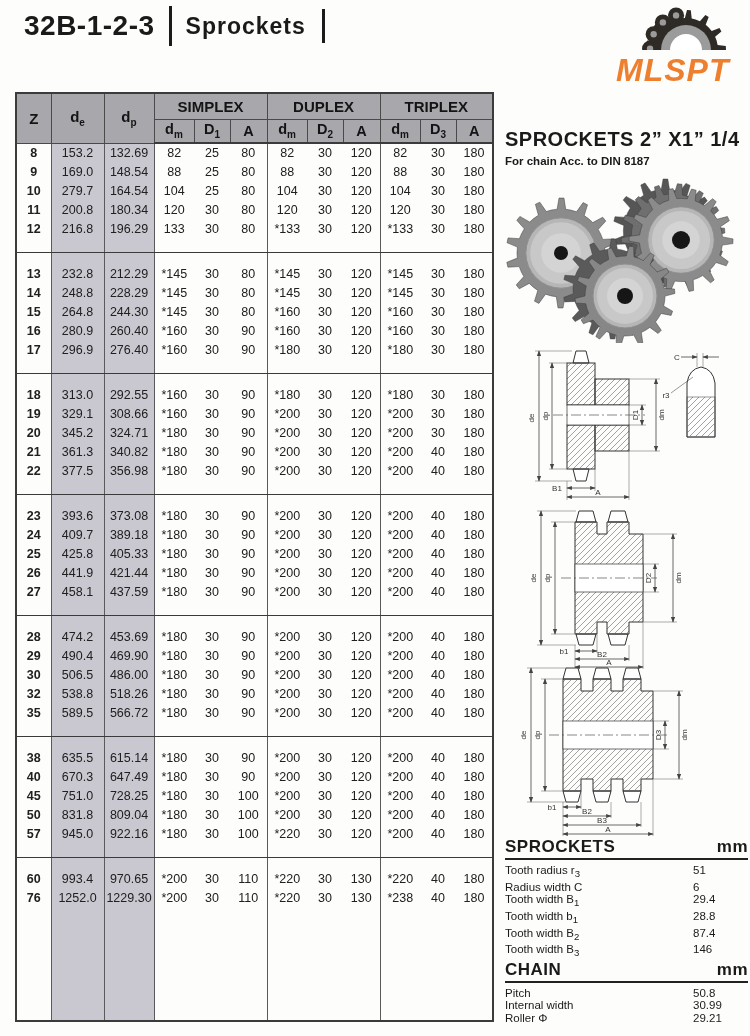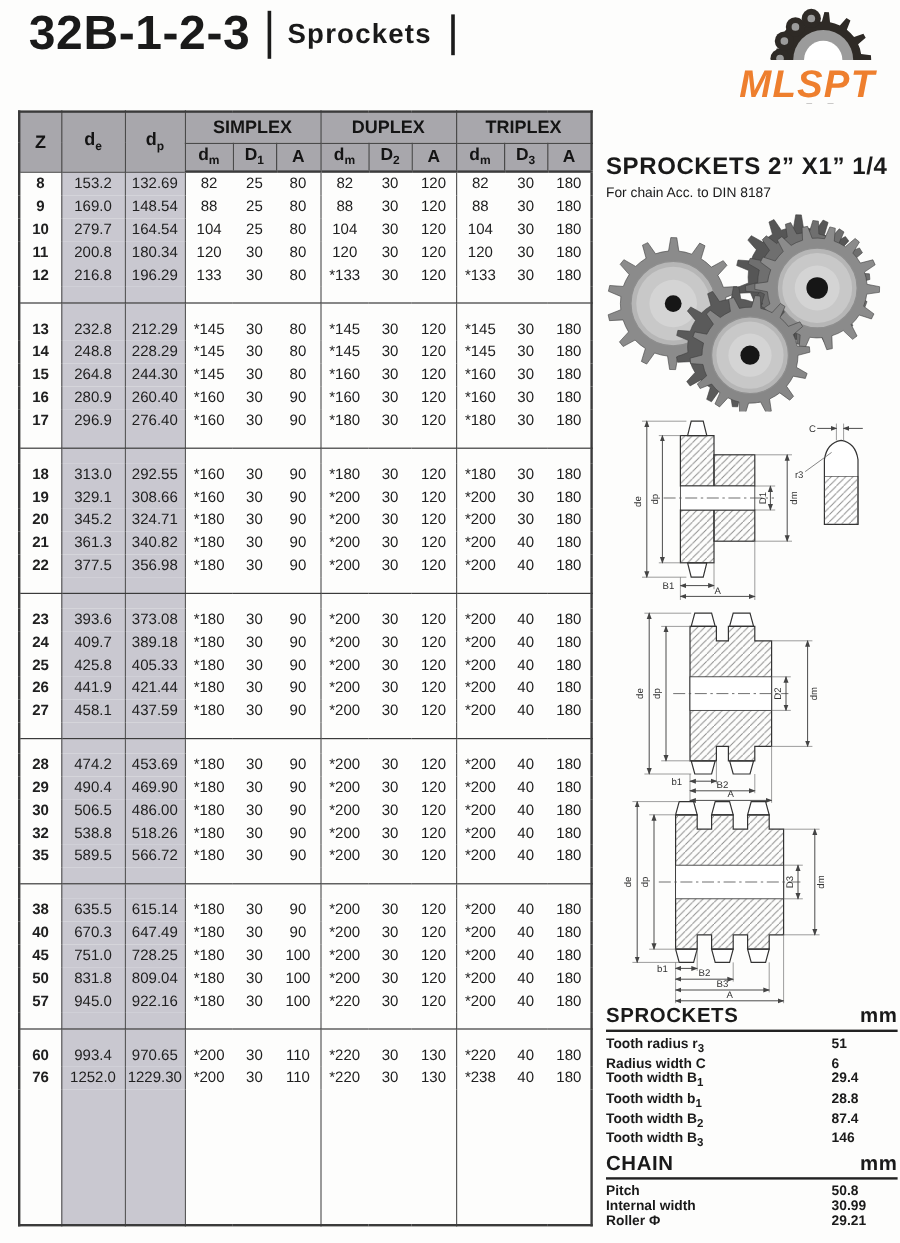--- a/index.html
+++ b/index.html
@@ -1,20 +1,20 @@
 <!DOCTYPE html>
 <html><head>
 <meta charset="utf-8">
 <style>
   html,body{margin:0;padding:0;}
   #page{position:relative;width:750px;height:1036px;background:#fdfdfc;overflow:hidden;
         font-family:"Liberation Sans",sans-serif;color:#1a1a1a;}
   
   #title-row{position:absolute;left:24px;top:6px;display:flex;align-items:center;}
-  #main-title{font-size:40px;font-weight:800;letter-spacing:0.5px;}
+  #main-title{font-size:28px;font-weight:800;letter-spacing:0.5px;}
   .vbar{width:3px;height:40px;background:#1b1b1b;margin:0 14px;}
   .vbar.short{height:34px;margin-left:16px;}
   #sub-title{font-size:23px;font-weight:bold;letter-spacing:1px;}
   
   #logo-box{position:absolute;left:610px;top:4px;width:138px;height:82px;}
   
   #table-box{position:absolute;left:15px;top:92px;}
   #big-table{border-collapse:collapse;width:477px;height:930px;table-layout:fixed;
              border:2px solid #3b3b3b;}
   #big-table th{background:#a8a7ac;border:1px solid #4a4a4a;font-size:15px;font-weight:bold;
@@ -27,30 +27,30 @@
                 color:#202020;}
   #big-table tr.data td.z{font-weight:bold;}
   #big-table td.br{border-right:1px solid #5a5a5a;}
   #big-table td.shade{background:#c9c8d0;}
   #big-table tr.sp-top td{height:13px;border-bottom:1.5px solid #3b3b3b;}
   #big-table tr.sp-bot td{height:12px;}
   #big-table tr.fill td{height:auto;}
   
   #prod-head{position:absolute;left:505px;top:128px;width:245px;}
   #prod-head h3{margin:0 0 3px 0;font-size:20px;letter-spacing:.5px;}
-  #prod-head .pline{font-size:11.5px;line-height:14px;font-weight:normal;}
+  #prod-head .pline{font-size:11.5px;line-height:14px;font-weight:bold;}
   .rsvg{position:absolute;}
   .dimtxt{font-size:8px;fill:#333;font-family:"Liberation Sans",sans-serif;}
   
   #specs{position:absolute;left:505px;top:837px;width:243px;}
   .spec-title{display:flex;justify-content:space-between;align-items:flex-end;
               border-bottom:2.5px solid #222;font-weight:800;font-size:17px;
               letter-spacing:.5px;padding-bottom:1px;}
   .spec-rows{margin-top:4px;}
-  .spec-row{display:flex;font-size:11.5px;line-height:12.4px;font-weight:700;}
+  .spec-row{display:flex;font-size:11.5px;line-height:12.4px;font-weight:400;}
   .spec-label{flex:1;}
   .spec-label sub,{font-size:8px;}
   .spec-value{width:55px;}
   .spec-section.chain{margin-top:0;}
 </style>
 </head>
 <body>
 
 <div id="page">
 

